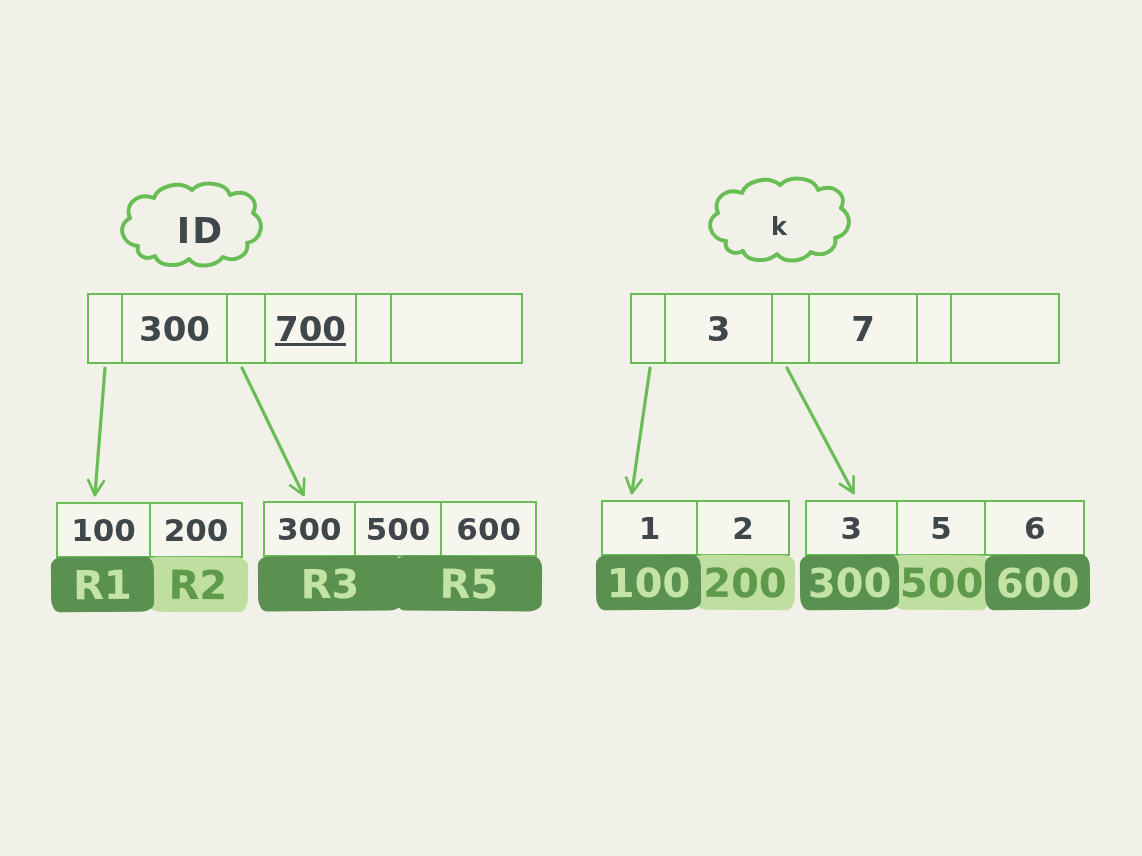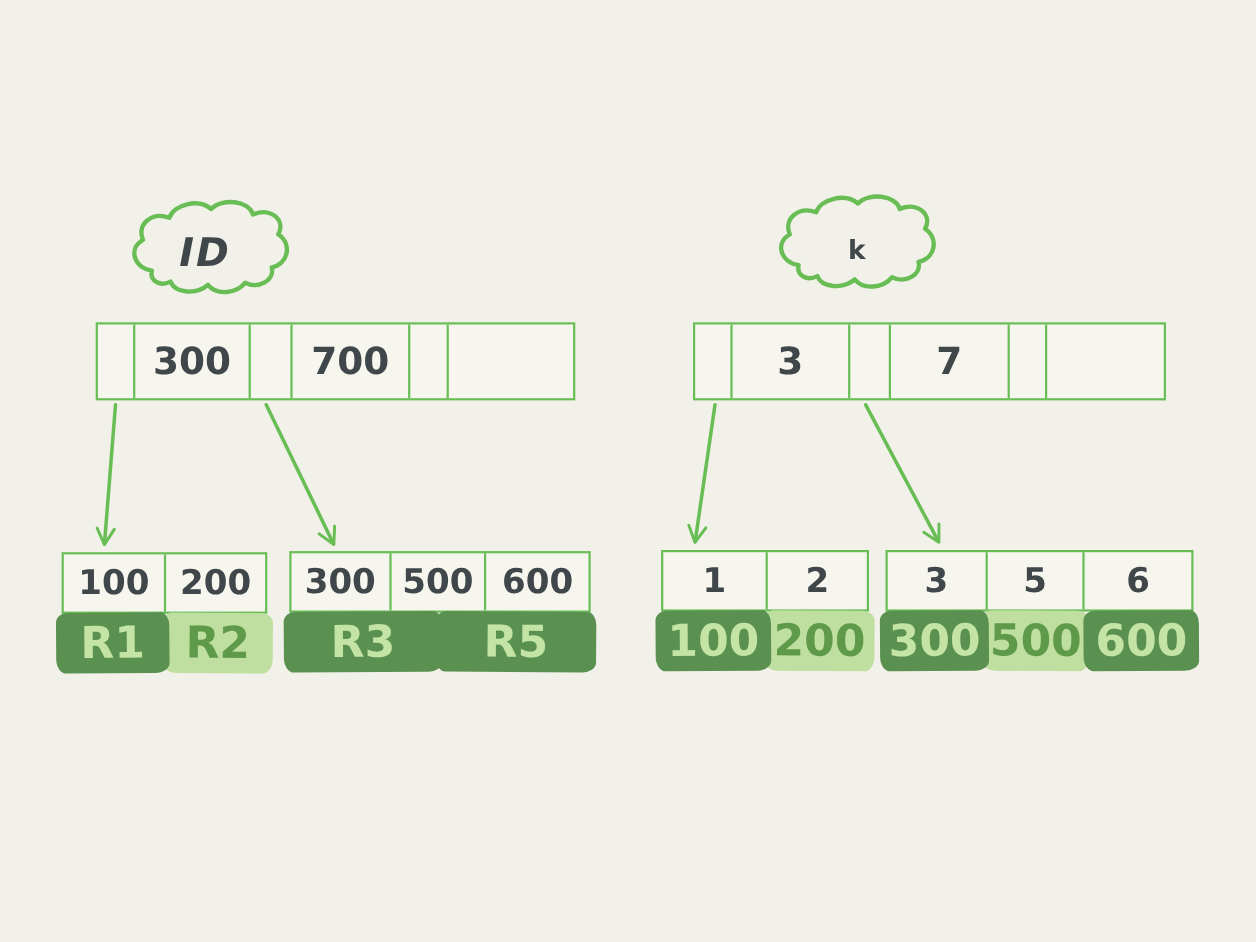--- a/index.html
+++ b/index.html
@@ -90,28 +90,28 @@
 
     <path stroke-width="4" transform="translate(588,-5)" d="M138,246 C122,244 116,226 130,218 C124,204 138,192 154,198 C158,186 180,180 192,190 C202,180 226,182 230,195 C246,188 260,200 253,213 C266,222 262,240 247,243 C250,255 235,263 223,257 C215,267 197,269 189,259 C179,268 159,267 155,256 C145,261 136,255 138,246 Z"></path>
 
     <line x1="105" y1="368" x2="95" y2="494" stroke-width="3.2" marker-end="url(#arrowhead)"></line>
     <line x1="242" y1="368" x2="303" y2="494" stroke-width="3.2" marker-end="url(#arrowhead)"></line>
 
     <line x1="650" y1="368" x2="632" y2="492" stroke-width="3.2" marker-end="url(#arrowhead)"></line>
     <line x1="787" y1="368" x2="853" y2="492" stroke-width="3.2" marker-end="url(#arrowhead)"></line>
   </svg>
 
-  <div class="cloud-label big" style="left:144px;top:203px;width:85px;height:55px;font-style:italic;">ID</div>
+  <div class="cloud-label big" style="left:158px;top:203px;width:85px;height:55px;">ID</div>
   <div class="cloud-label small" style="left:742px;top:203px;width:76px;height:48px;">k</div>
 
   <div class="node root" style="left:87px;top:293px;width:436px;height:71px;">
     <div class="cell" style="width:34px;"></div>
     <div class="cell" style="width:105px;">300</div>
     <div class="cell" style="width:38px;"></div>
-    <div class="cell" style="width:107px;">700</div>
+    <div class="cell" style="width:91px;text-decoration:underline;">700</div>
     <div class="cell" style="width:35px;"></div>
     <div class="cell" style="flex:1;"></div>
   </div>
 
   <div class="node root" style="left:630px;top:293px;width:430px;height:71px;">
     <div class="cell" style="width:34px;"></div>
     <div class="cell" style="width:107px;">3</div>
     <div class="cell" style="width:37px;"></div>
     <div class="cell" style="width:108px;">7</div>
     <div class="cell" style="width:34px;"></div>

